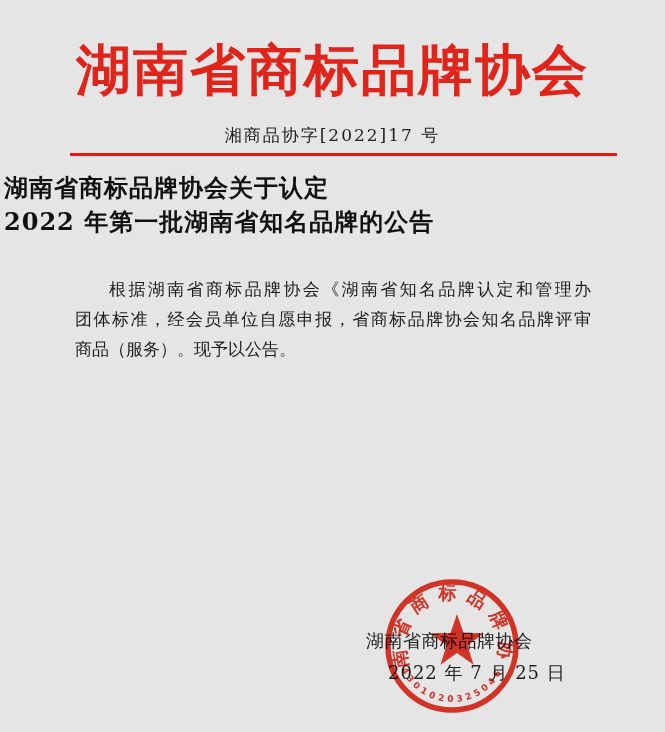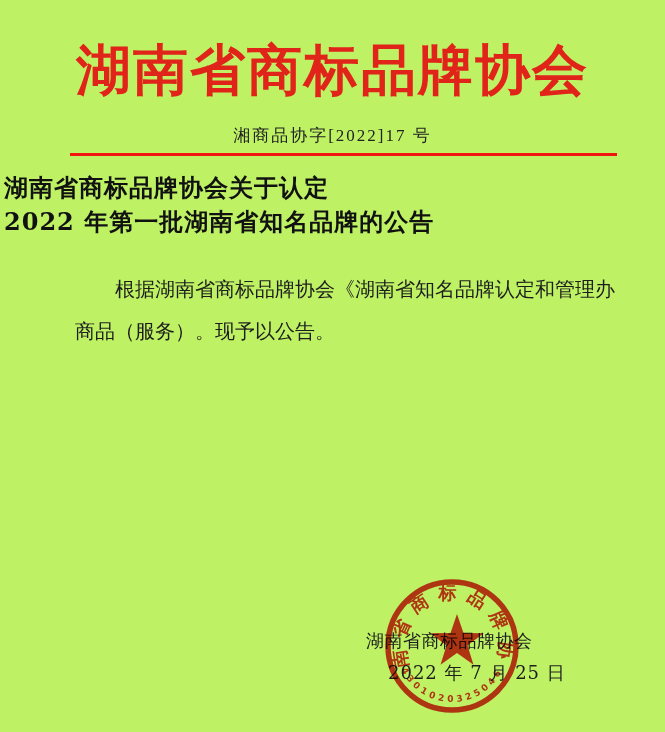--- a/index.html
+++ b/index.html
@@ -1,67 +1,66 @@
 <!DOCTYPE html>
 <html><head>
 <meta charset="utf-8">
 <style>
   html,body{margin:0;padding:0;background:#ffffff;}
   .page{
     position:relative;
     width:665px;height:732px;
-    background:#bef264;
+    background:#e5e5e5;
     overflow:hidden;
     font-family:"DejaVu Serif","Liberation Serif",serif;
     color:#1d1d1d;
   }
   .org-name{
     position:absolute;top:34px;left:0;width:665px;
     text-align:center;
     font-size:55px;font-weight:bold;
     color:#e1241a;
     letter-spacing:2px;
     white-space:nowrap;
   }
   .doc-number{
     position:absolute;top:124px;left:0;width:665px;
     text-align:center;
     font-size:17px;
     letter-spacing:2px;
     color:#222222;
-    font-family:Liberation Serif, serif;
   }
   .red-rule{
     position:absolute;top:153px;left:70px;
     width:547px;height:3px;
     background:#f2150f;
   }
   .title-line{
     position:absolute;left:4px;width:665px;
     text-align:left;
     font-size:24px;font-weight:bold;
     color:#111111;
     letter-spacing:1px;
     white-space:nowrap;
   }
   .title-line.l1{top:172px;}
   .title-line.l2{top:206px;}
   .body-block{
     position:absolute;top:274px;left:75px;width:516px;
-    font-size:20px;
+    font-size:17px;
     color:#1d1d1d;
   }
   .body-line{
     height:30px;line-height:30px;
     text-align:justify;
     text-align-last:justify;
     white-space:nowrap;
   }
   .body-line.indent{text-indent:2em;}
-  .body-line.no-just{text-align:center;text-align-last:left;margin-top:12px;}
+  .body-line.no-just{text-align:center;text-align-last:left;}
   .signature-org{
     position:absolute;top:629px;left:366px;
     font-size:18px;letter-spacing:0.5px;
     color:#1d1d1d;white-space:nowrap;
   }
   .signature-date{
     position:absolute;top:661px;left:388px;
     font-size:18px;letter-spacing:1px;
     color:#1d1d1d;white-space:nowrap;
   }
@@ -88,20 +87,21 @@
 
   <div class="doc-number">湘商品协字[2022]17 号</div>
 
   <div class="red-rule"></div>
 
   <div class="title-line l1">湖南省商标品牌协会关于认定</div>
   <div class="title-line l2">2022 年第一批湖南省知名品牌的公告</div>
 
   <div class="body-block">
     <div class="body-line indent">根据湖南省商标品牌协会《湖南省知名品牌认定和管理办</div>
+    <div class="body-line">团体标准，经会员单位自愿申报，省商标品牌协会知名品牌评审</div>
     <div class="body-line no-just">商品（服务）。现予以公告。</div>
   </div>
 
   <div class="signature-org">湖南省商标品牌协会</div>
   <div class="signature-date">2022 年 7 月 25 日</div>
 
   <svg class="seal" viewBox="-69 -69 138 138" xmlns="http://www.w3.org/2000/svg">
     <defs>
       <path id="arcTop" d="M -40.7 23.5 A 47 47 0 1 1 40.7 23.5" fill="none"></path>
       <path id="arcBottom" d="M -49.9 25.4 A 56 56 0 0 0 49.9 25.4" fill="none"></path>

